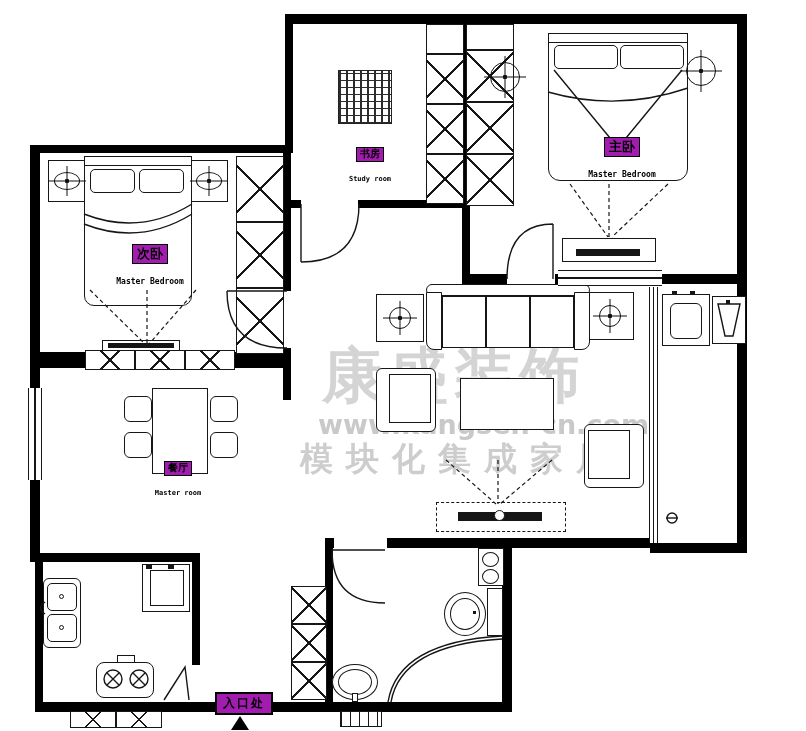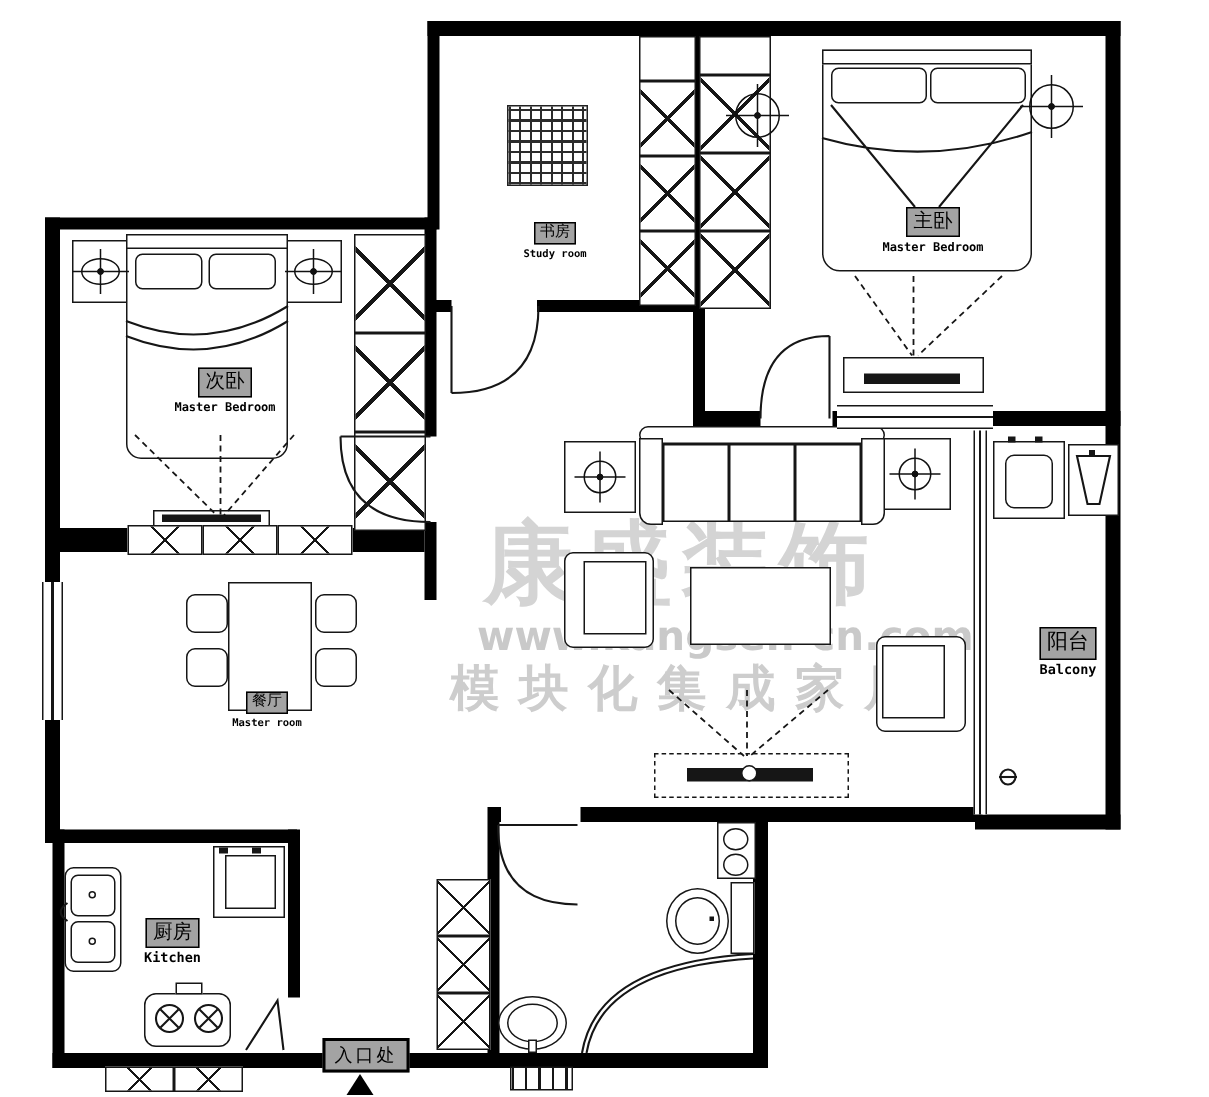--- a/index.html
+++ b/index.html
@@ -24,23 +24,23 @@
      repeating-linear-gradient(90deg,#161616 0 1.4px,#fff 1.4px 9px);}
   .lamp{position:absolute;box-sizing:border-box;border:1.6px solid #111;border-radius:50%;z-index:3;
      background:radial-gradient(circle at 50% 50%,#111 0 2px,transparent 2.5px);}
   .lamp::before{content:"";position:absolute;left:50%;top:-7px;bottom:-7px;border-left:1.6px solid #111;transform:translateX(-50%);}
   .lamp::after{content:"";position:absolute;top:50%;left:-7px;right:-7px;border-top:1.6px solid #111;transform:translateY(-50%);}
   .rug{position:absolute;box-sizing:border-box;border:1.6px solid #222;z-index:2;background:
      repeating-linear-gradient(0deg,#2c2c2c 0 1.5px,transparent 1.5px 7px),
      repeating-linear-gradient(90deg,#2c2c2c 0 1.5px,transparent 1.5px 7px),#fff;}
   .dashbox{position:absolute;box-sizing:border-box;border:1.4px dashed #161616;background:#fff;z-index:2;}
   .room-label{position:absolute;text-align:center;z-index:6;color:#000;}
-  .zh-box{display:inline-block;border:1.7px solid #000;background:#a3a3a3;padding:1px 4px;
-     font-weight:normal;font-family:"DejaVu Sans",sans-serif;line-height:1.25;}
-  .en{font-family:"DejaVu Sans Mono",monospace;font-weight:bold;font-size:8px;margin-top:2px;white-space:nowrap;}
+  .zh-box{display:inline-block;border:1.7px solid #000;background:#a21caf;padding:1px 4px;
+     font-weight:bold;font-family:"DejaVu Sans",sans-serif;line-height:1.25;}
+  .en{font-family:"DejaVu Sans Mono",monospace;font-weight:bold;font-size:8px;margin-top:13px;white-space:nowrap;}
   .wm{position:absolute;z-index:1;font-weight:bold;font-family:"DejaVu Sans",sans-serif;white-space:nowrap;}
   .overlay{position:absolute;left:0;top:0;z-index:4;pointer-events:none;}
   .tri{position:absolute;width:0;height:0;border-left:9px solid transparent;border-right:9px solid transparent;
      border-bottom:14px solid #000;z-index:6;}
 </style>
 </head>
 <body>
 
 <div class="plan">
 
@@ -202,28 +202,20 @@
     <div class="en" style="font-size:7px;">Study room</div>
   </div>
   <div class="room-label" style="left:562px;top:136px;width:120px;">
     <span class="zh-box" style="font-size:13px;">主卧</span>
     <div class="en">Master Bedroom</div>
   </div>
   <div class="room-label" style="left:118px;top:437px;width:120px;">
     <span class="zh-box" style="font-size:10px;padding:0 3px;margin-top:24px;">餐厅</span>
     <div class="en" style="font-size:7px;">Master room</div>
   </div>
-  <div class="room-label" style="left:652px;top:417px;width:120px;">
-    <span class="zh-box" style="font-size:14px;">阳台</span>
-    <div class="en" style="font-size:9px;">Balcony</div>
-  </div>
-  <div class="room-label" style="left:55px;top:610px;width:120px;">
-    <span class="zh-box" style="font-size:13px;">厨房</span>
-    <div class="en" style="font-size:9px;">Kitchen</div>
-  </div>
   <div class="room-label" style="left:202px;top:692px;width:84px;">
     <span class="zh-box" style="font-size:12px;letter-spacing:2px;border-width:2px;padding:2px 6px;">入口处</span>
   </div>
 
   <svg class="overlay" width="806" height="731" viewBox="0 0 806 731">
     <g stroke="#161616" fill="none" stroke-width="1.4">
       <path d="M227,291 L287,291 M227,291 Q227,348 287,348"></path>
       <path d="M301,204 L301,262 M301,262 Q359,262 359,204"></path>
       <path d="M553,224 L553,279 M553,224 Q507,224 507,279"></path>
       <path d="M385,550 L332,550 M332,550 Q332,603 385,603"></path>

